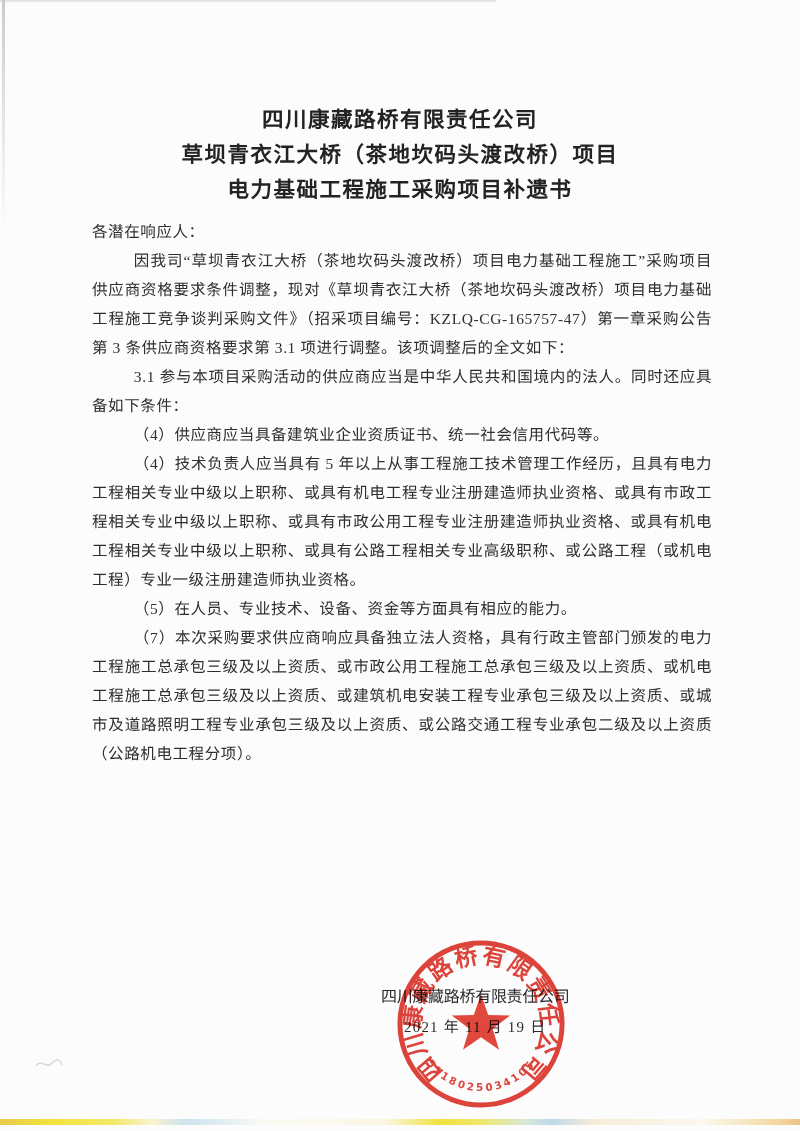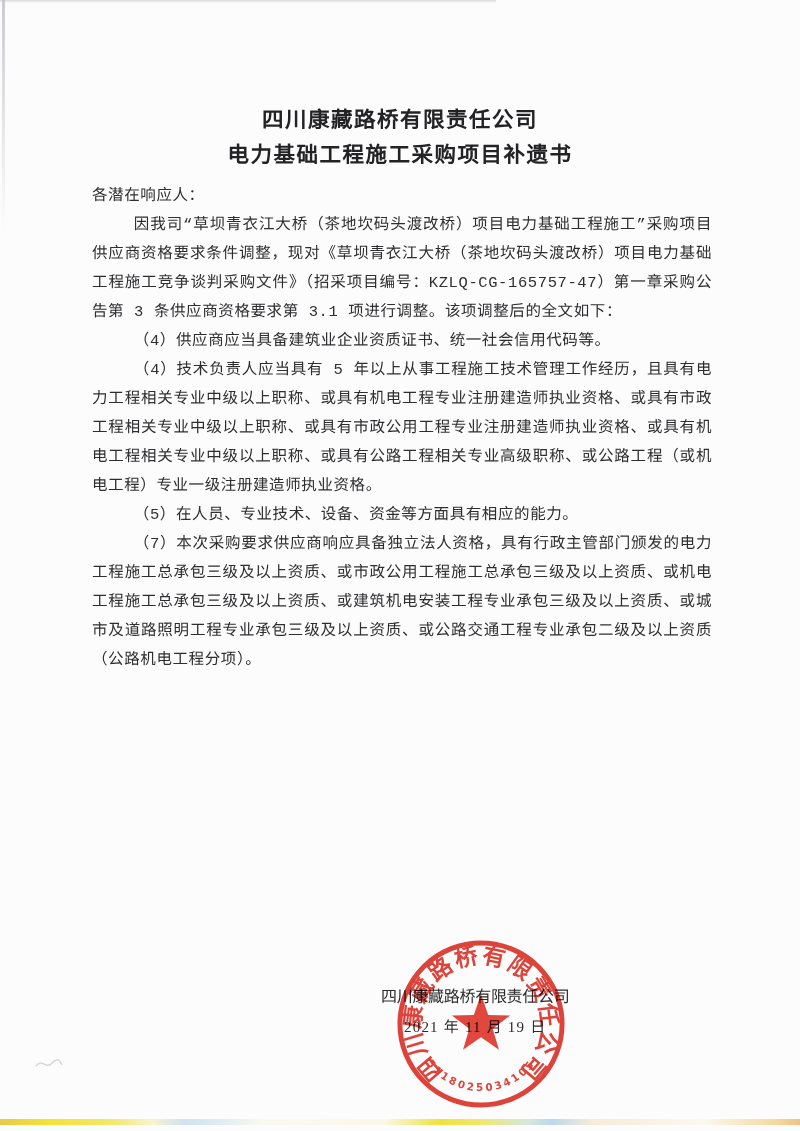--- a/index.html
+++ b/index.html
@@ -25,21 +25,21 @@
       #efe23e 55%, #f0e76a 60%, #d5e8dc 66%, #bcd8ea 69%,
       #f6ecd8 74%, #fbf8ee 88%, #f3d9a0 97%, #eec389 100%);}
   .squiggle{position:absolute;left:34px;top:1056px;opacity:.55;}
 
   
   .title-block{padding-top:103px;text-align:center;
     font-family:"Liberation Sans","DejaVu Sans",sans-serif;
     font-weight:bold;font-size:21.5px;line-height:35px;letter-spacing:1.5px;color:#232325;}
   .body-block{margin:9px 88px 0 92px;font-size:15.5px;line-height:29px;
     letter-spacing:.6px;text-align:justify;}
-  .body-block p{margin:0;font-family:Liberation Mono, monospace;}
+  .body-block p{margin:0;}
   .body-block p.indent{text-indent:2.7em;}
 
   
   .sig-company{position:absolute;left:381px;top:983px;font-size:16px;letter-spacing:-.3px;color:#2c2c2e;}
   .sig-date{position:absolute;left:404px;top:1015px;font-size:15px;letter-spacing:1.2px;color:#2c2c2e;}
 
   
   .seal{position:absolute;left:394px;top:937px;width:174px;height:174px;
     mix-blend-mode:multiply;opacity:.93;}
   .seal text{fill:#dd372c;}
@@ -51,26 +51,28 @@
 </head>
 <body>
 
 <div class="page">
 
   <div class="edge-top"></div>
   <div class="edge-left"></div>
 
   <div class="title-block">
     <div>四川康藏路桥有限责任公司</div>
+    <div>草坝青衣江大桥（茶地坎码头渡改桥）项目</div>
     <div>电力基础工程施工采购项目补遗书</div>
   </div>
 
   <div class="body-block">
     <p>各潜在响应人：</p>
     <p class="indent">因我司“草坝青衣江大桥（茶地坎码头渡改桥）项目电力基础工程施工”采购项目供应商资格要求条件调整，现对《草坝青衣江大桥（茶地坎码头渡改桥）项目电力基础工程施工竞争谈判采购文件》（招采项目编号：KZLQ-CG-165757-47）第一章采购公告第 3 条供应商资格要求第 3.1 项进行调整。该项调整后的全文如下：</p>
+    <p class="indent">3.1 参与本项目采购活动的供应商应当是中华人民共和国境内的法人。同时还应具备如下条件：</p>
     <p class="indent">（4）供应商应当具备建筑业企业资质证书、统一社会信用代码等。</p>
     <p class="indent">（4）技术负责人应当具有 5 年以上从事工程施工技术管理工作经历，且具有电力工程相关专业中级以上职称、或具有机电工程专业注册建造师执业资格、或具有市政工程相关专业中级以上职称、或具有市政公用工程专业注册建造师执业资格、或具有机电工程相关专业中级以上职称、或具有公路工程相关专业高级职称、或公路工程（或机电工程）专业一级注册建造师执业资格。</p>
     <p class="indent">（5）在人员、专业技术、设备、资金等方面具有相应的能力。</p>
     <p class="indent">（7）本次采购要求供应商响应具备独立法人资格，具有行政主管部门颁发的电力工程施工总承包三级及以上资质、或市政公用工程施工总承包三级及以上资质、或机电工程施工总承包三级及以上资质、或建筑机电安装工程专业承包三级及以上资质、或城市及道路照明工程专业承包三级及以上资质、或公路交通工程专业承包二级及以上资质（公路机电工程分项）。</p>
   </div>
 
   <div class="sig-company">四川康藏路桥有限责任公司</div>
   <div class="sig-date">2021 年 11 月 19 日</div>
 
   <svg class="seal" viewBox="0 0 176 176">

